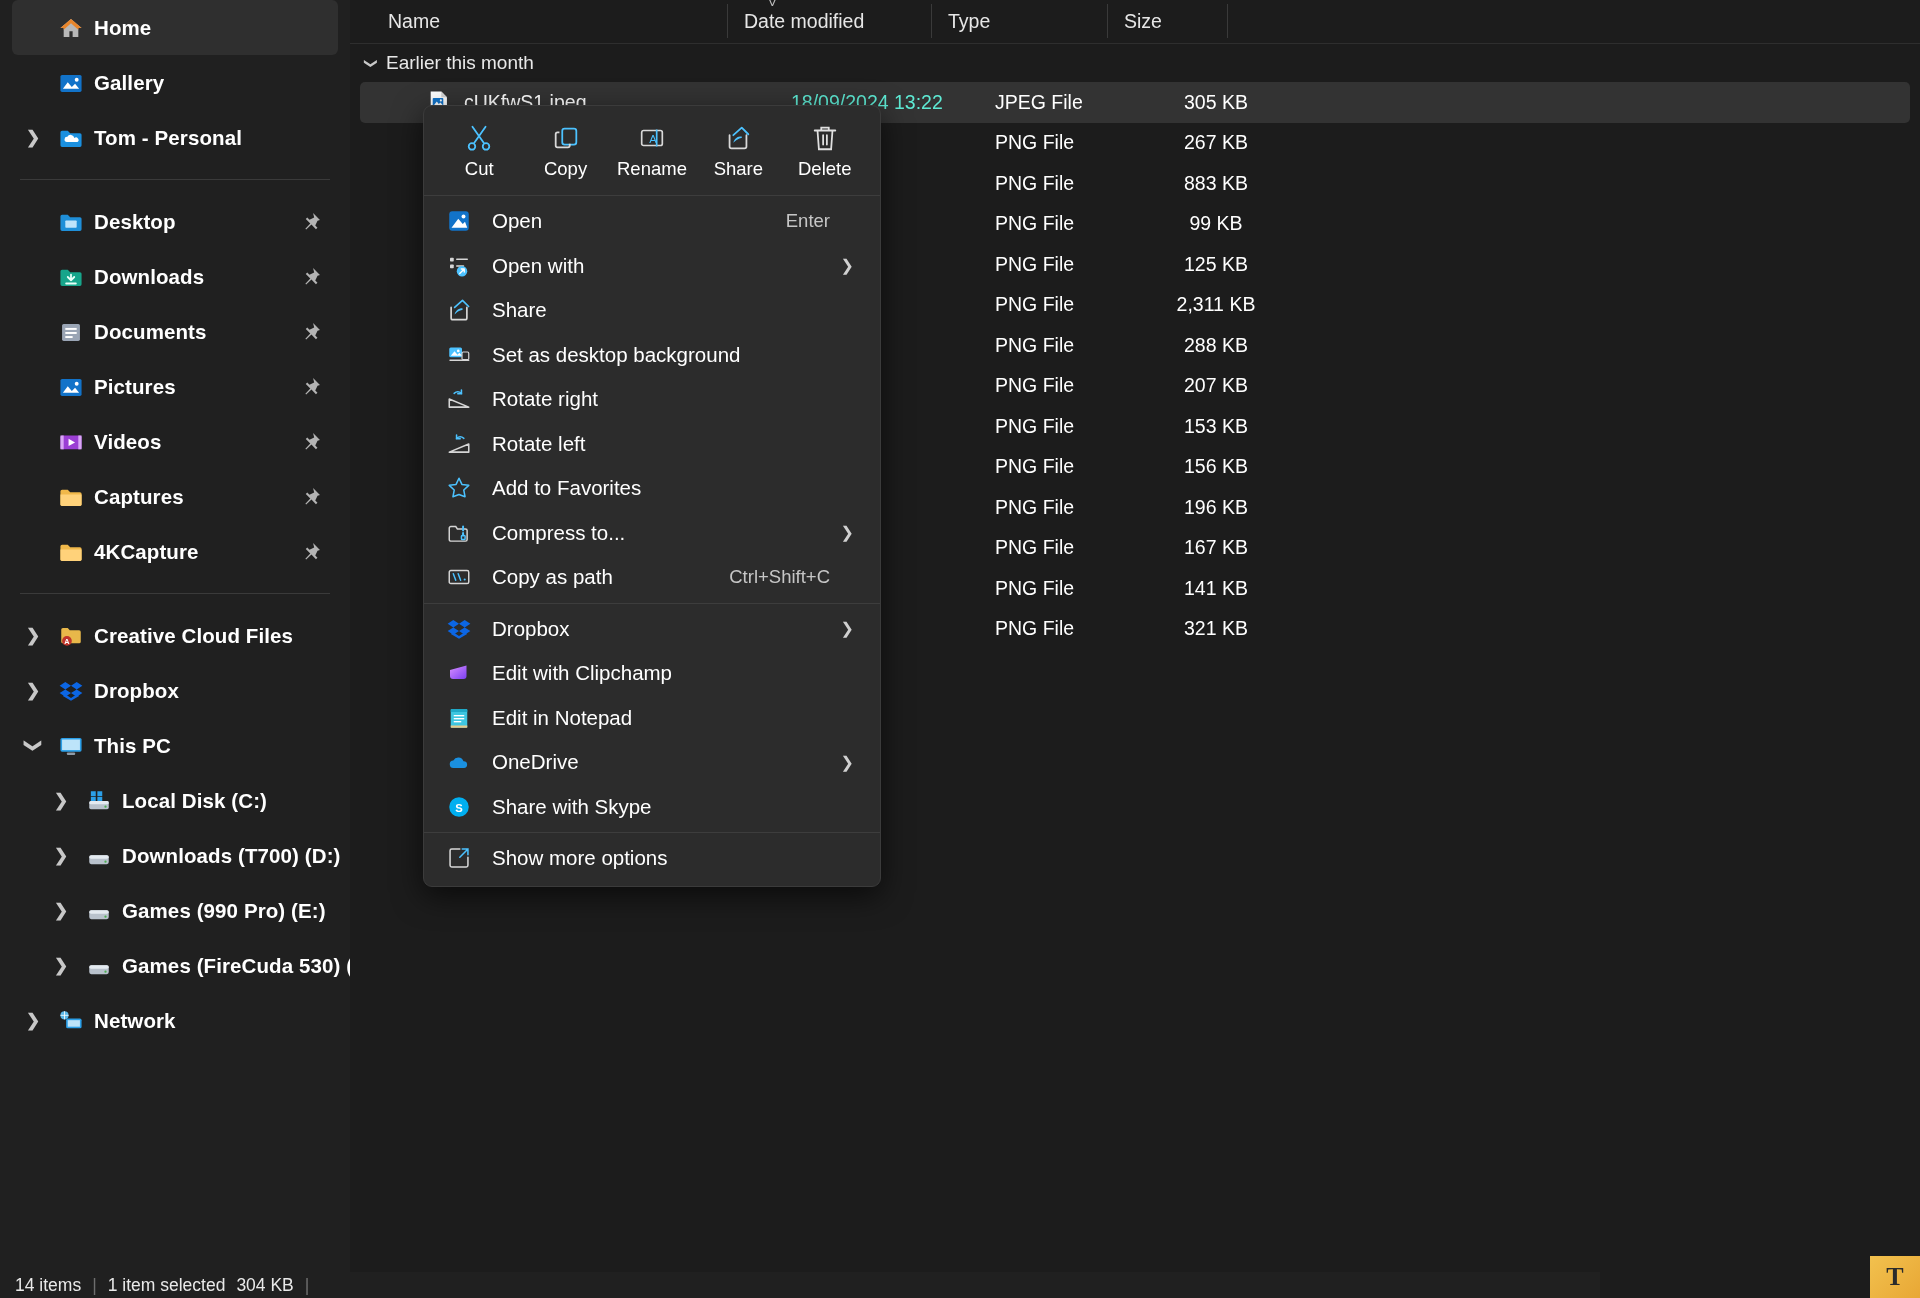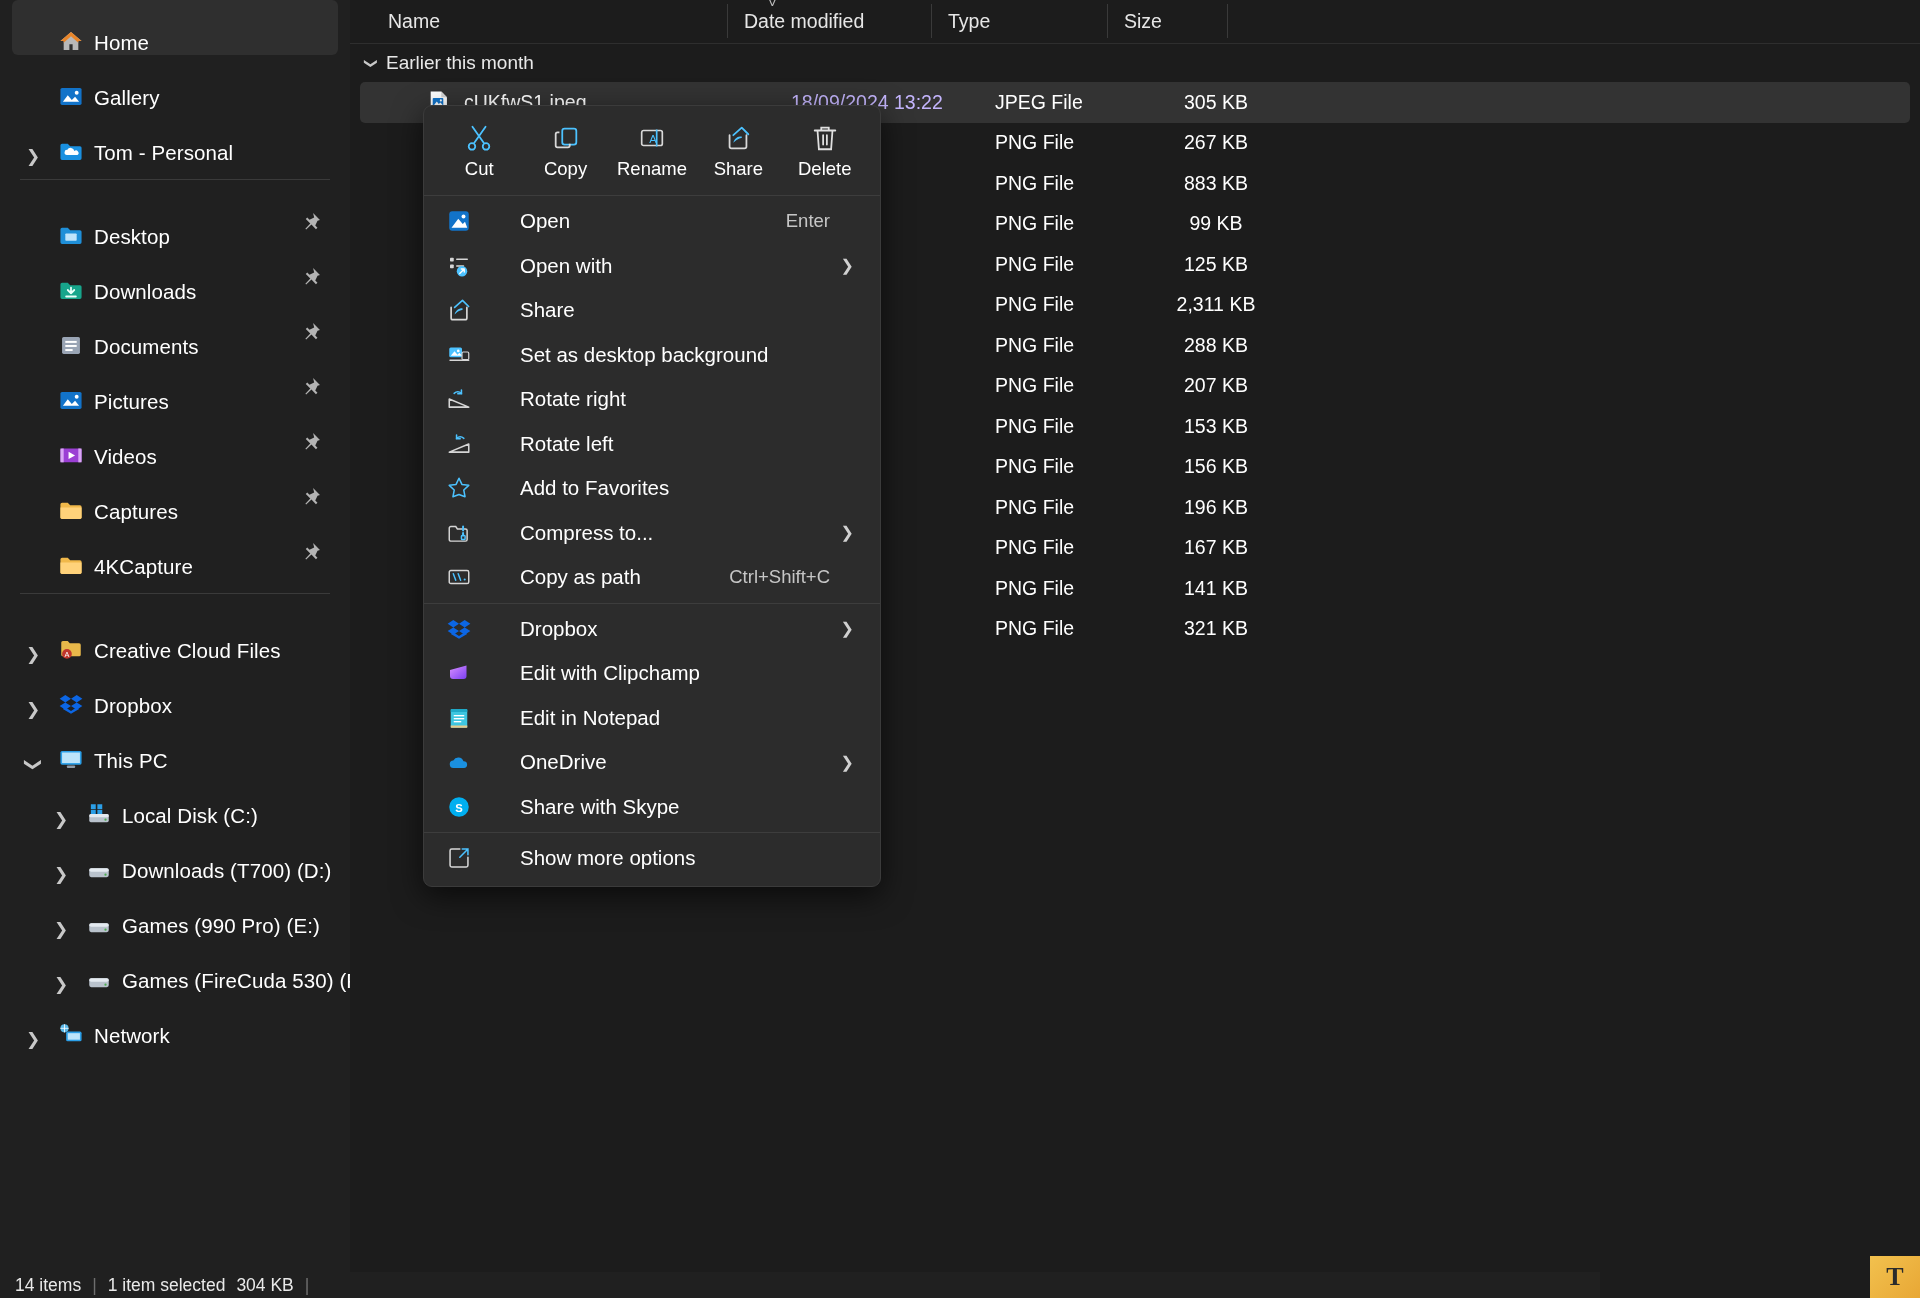--- a/index.html
+++ b/index.html
@@ -13,26 +13,27 @@
   #app { position: relative; width: 1920px; height: 1298px; }
 
   
   #sidebar {
     position: absolute; left: 0; top: 0; width: 350px; height: 1272px;
     background: #202020;
     padding-top: 0;
   }
   .nav-row {
     position: relative;
-    display: flex; align-items: flex-end;
+    display: flex; align-items: center;
     height: 55px;
     border-radius: 6px;
     margin: 0 12px;
     padding-left: 0;
     cursor: default;
+    font-weight: bold;
   }
   .nav-row.selected { background: #2f2f2f; }
   .chev {
     width: 42px; min-width: 42px; text-align: center;
     color: #c8c8c8; font-size: 17px; line-height: 1;
     display: flex; align-items: center; justify-content: center;
   }
   .chev.hidden { visibility: hidden; }
   .chev.down { transform: rotate(90deg); }
   .nav-ico {
@@ -93,21 +94,21 @@
 
   .frow {
     position: relative; display: flex; align-items: center;
     height: 40.5px; margin: 0 10px 0 10px;
     border-radius: 5px;
     font-size: 19.5px; color: #ffffff;
   }
   .frow.sel { background: #333333; }
   .fc { position: relative; }
   .fc.fname { width: 368px; display: flex; align-items: center; padding-left: 18px; margin-left: 47px; }
-  .fc.fdate { width: 204px; padding-left: 16px; color: #c4b5fd; }
+  .fc.fdate { width: 204px; padding-left: 16px; color: #5eead4; }
   .fc.ftype { width: 176px; padding-left: 16px; }
   .fc.fsize { width: 120px; padding-left: 16px; text-align: center; padding-right: 14px; }
   .ficon { width: 26px; min-width: 26px; margin-right: 13px; display:flex; }
 
   
   #ctxmenu {
     position: absolute; left: 423px; top: 105px;
     width: 458px;
     background: #2c2c2c;
     border: 1px solid #3b3b3b;
@@ -124,21 +125,21 @@
     width: 78px; display: flex; flex-direction: column;
     align-items: center; gap: 5px;
     border-radius: 6px; padding: 5px 0 3px 0; cursor: default;
   }
   .tool-lbl { font-size: 18.5px; color: #ffffff; }
   .ctx-sep { height: 1px; background: #3d3d3d; margin: 3px 0; }
 
   .mi {
     position: relative; display: flex; align-items: center;
     height: 44.5px; margin: 0 4px; padding-left: 17px;
-    border-radius: 6px; cursor: default; gap: 28px;
+    border-radius: 6px; cursor: default;
   }
   .mi-ico {
     width: 28px; min-width: 28px; height: 26px;
     display: flex; align-items: center; justify-content: center;
     margin-right: 19px;
   }
   .mi-lbl { font-size: 20.5px; color: #ffffff; white-space: nowrap; }
   .mi-acc {
     position: absolute; right: 46px; font-size: 18.5px; color: #c6c6c6;
   }

